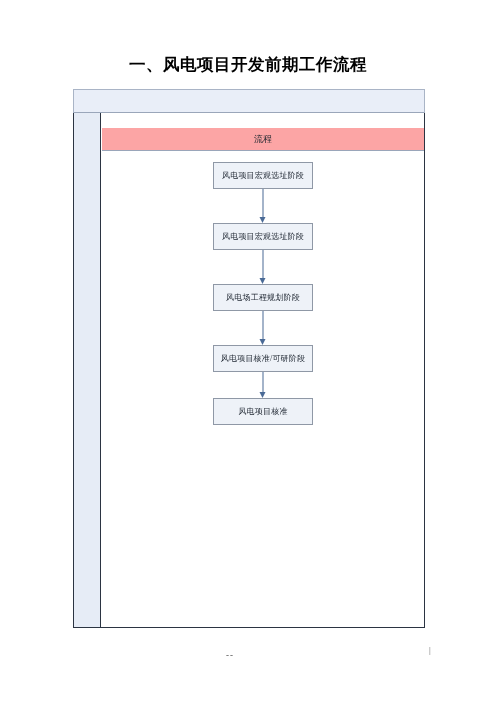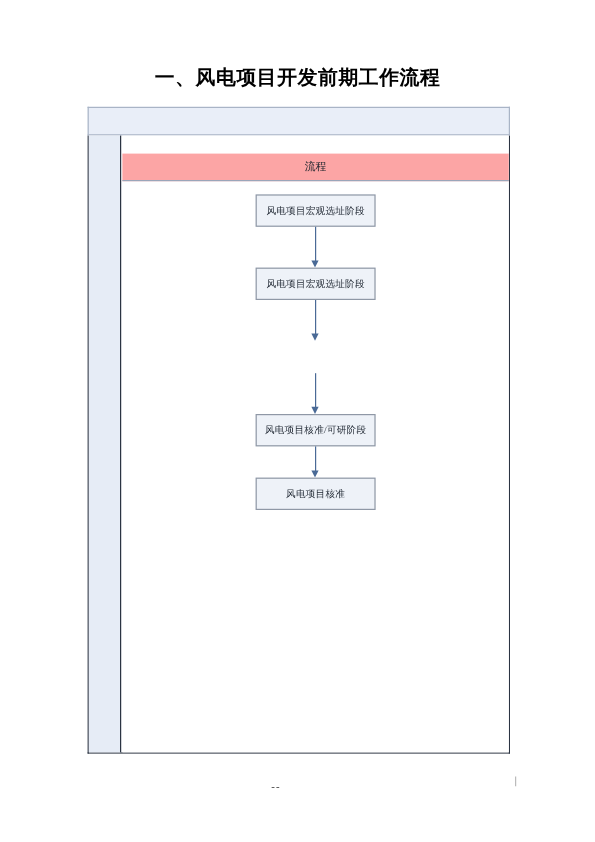--- a/index.html
+++ b/index.html
@@ -212,20 +212,21 @@
             <span class="head"></span>
           </div>
 
           <div class="flow-node" style="top:87px;">风电项目宏观选址阶段</div>
 
           <div class="flow-arrow" style="top:114px;">
             <span class="shaft"></span>
             <span class="head"></span>
           </div>
 
+          <div class="flow-node" style="top:148px;">风电场工程规划阶段</div>
 
           <div class="flow-arrow" style="top:175px;">
             <span class="shaft"></span>
             <span class="head"></span>
           </div>
 
           <div class="flow-node" style="top:209px;">风电项目核准/可研阶段</div>
 
           <div class="flow-arrow" style="top:236px; height:26px;">
             <span class="shaft" style="height:21px;"></span>

